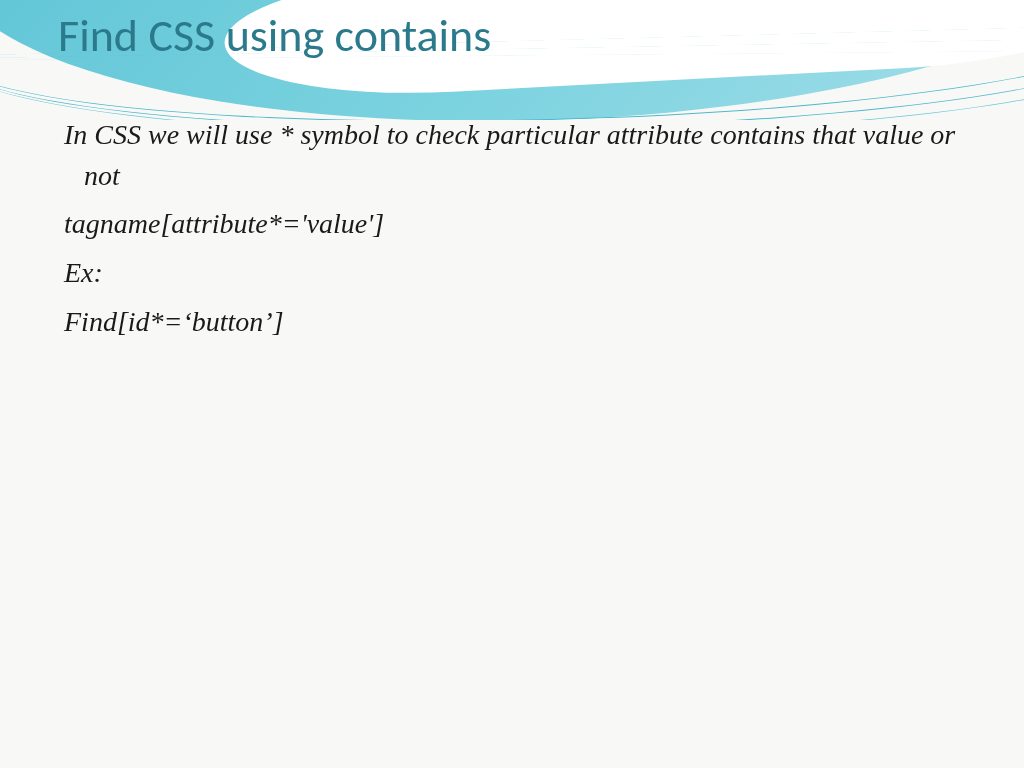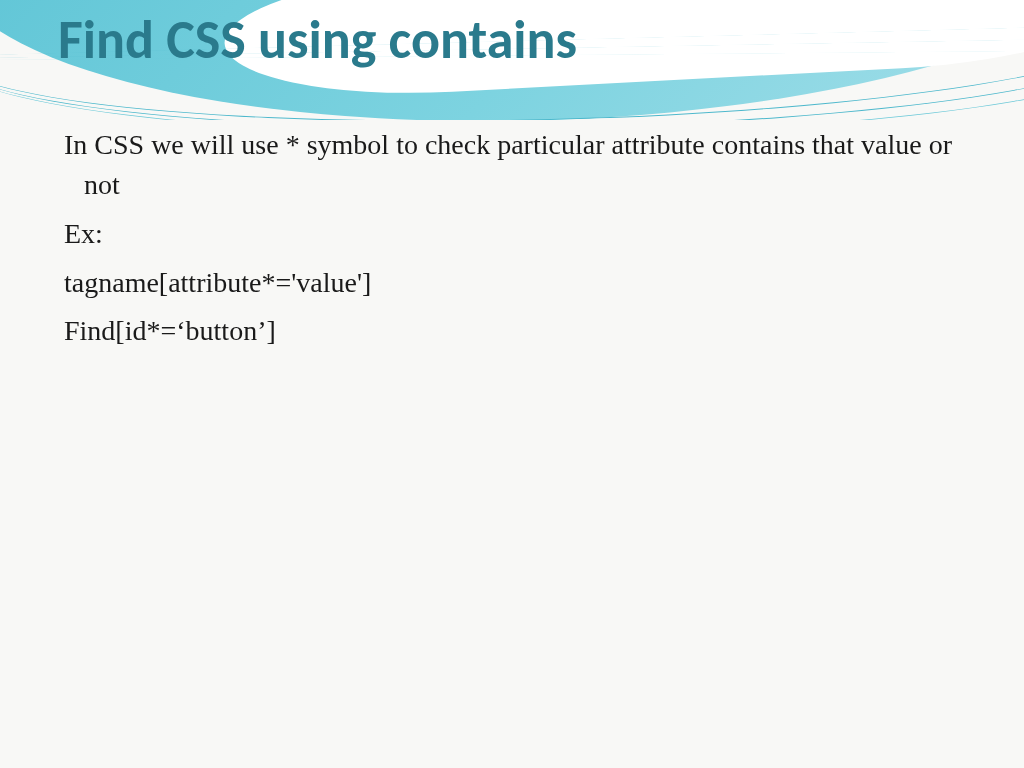--- a/index.html
+++ b/index.html
@@ -66,33 +66,34 @@
       width: 1200px;
       height: 80px;
       border-bottom: 1px solid #6cc9d8;
       border-radius: 0 0 50% 50% / 0 0 100% 100%;
       transform: rotate(-0.5deg);
     }
     .title {
       position: relative;
       z-index: 10;
       color: #2a7a8c;
-      font-size: 54px;
-      font-weight: bold;
+      font-size: 46px;
+      font-weight: normal;
       font-family: 'Segoe UI Light', 'Segoe UI', Calibri, sans-serif;
       padding: 8px 0 0 58px;
       line-height: 1.2;
     }
     .content {
       position: relative;
       z-index: 10;
       padding: 52px 60px 0 64px;
       color: #1a1a1a;
       font-size: 28px;
       line-height: 1.45;
+      font-style: italic;
     }
     .content p {
       margin-bottom: 8px;
     }
     .indent {
       text-indent: -20px;
       padding-left: 20px;
     }
   </style>
 </head>
@@ -103,16 +104,16 @@
   <div class="wave-white"></div>
   <div class="wave-line1"></div>
   <div class="wave-line2"></div>
   <div class="wave-line3"></div>
 </div>
 
 <h1 class="title">Find CSS using contains</h1>
 
 <div class="content">
   <p class="indent">In CSS we will use * symbol to check particular attribute contains that value or not</p>
+  <p>tagname[attribute*='value']</p>
   <p>Ex:</p>
-  <p>tagname[attribute*='value']</p>
   <p>Find[id*=‘button’]</p>
 </div>
 
 </body></html>

